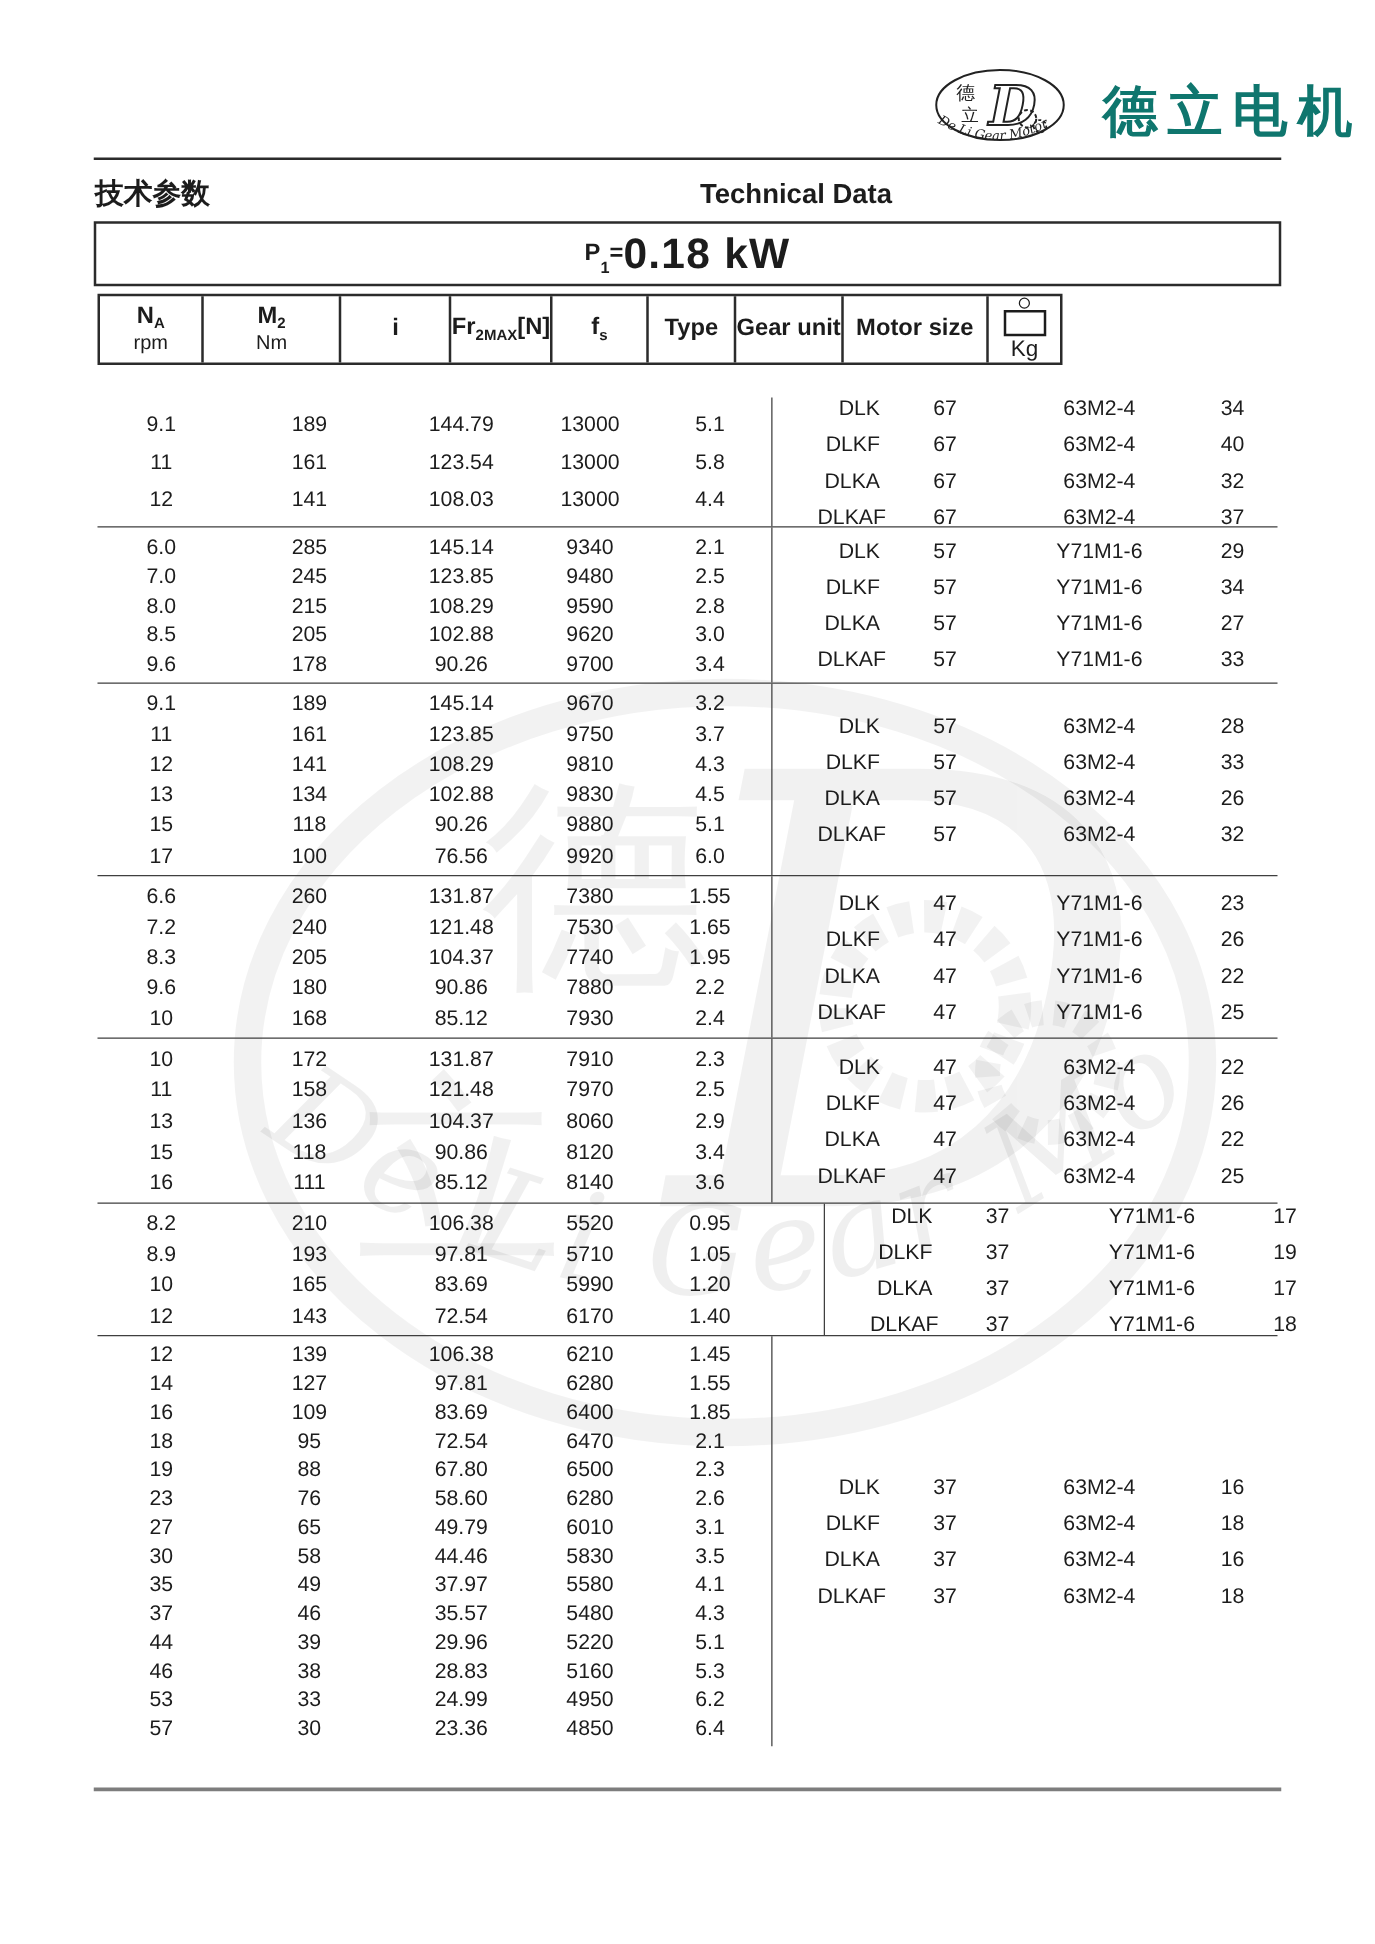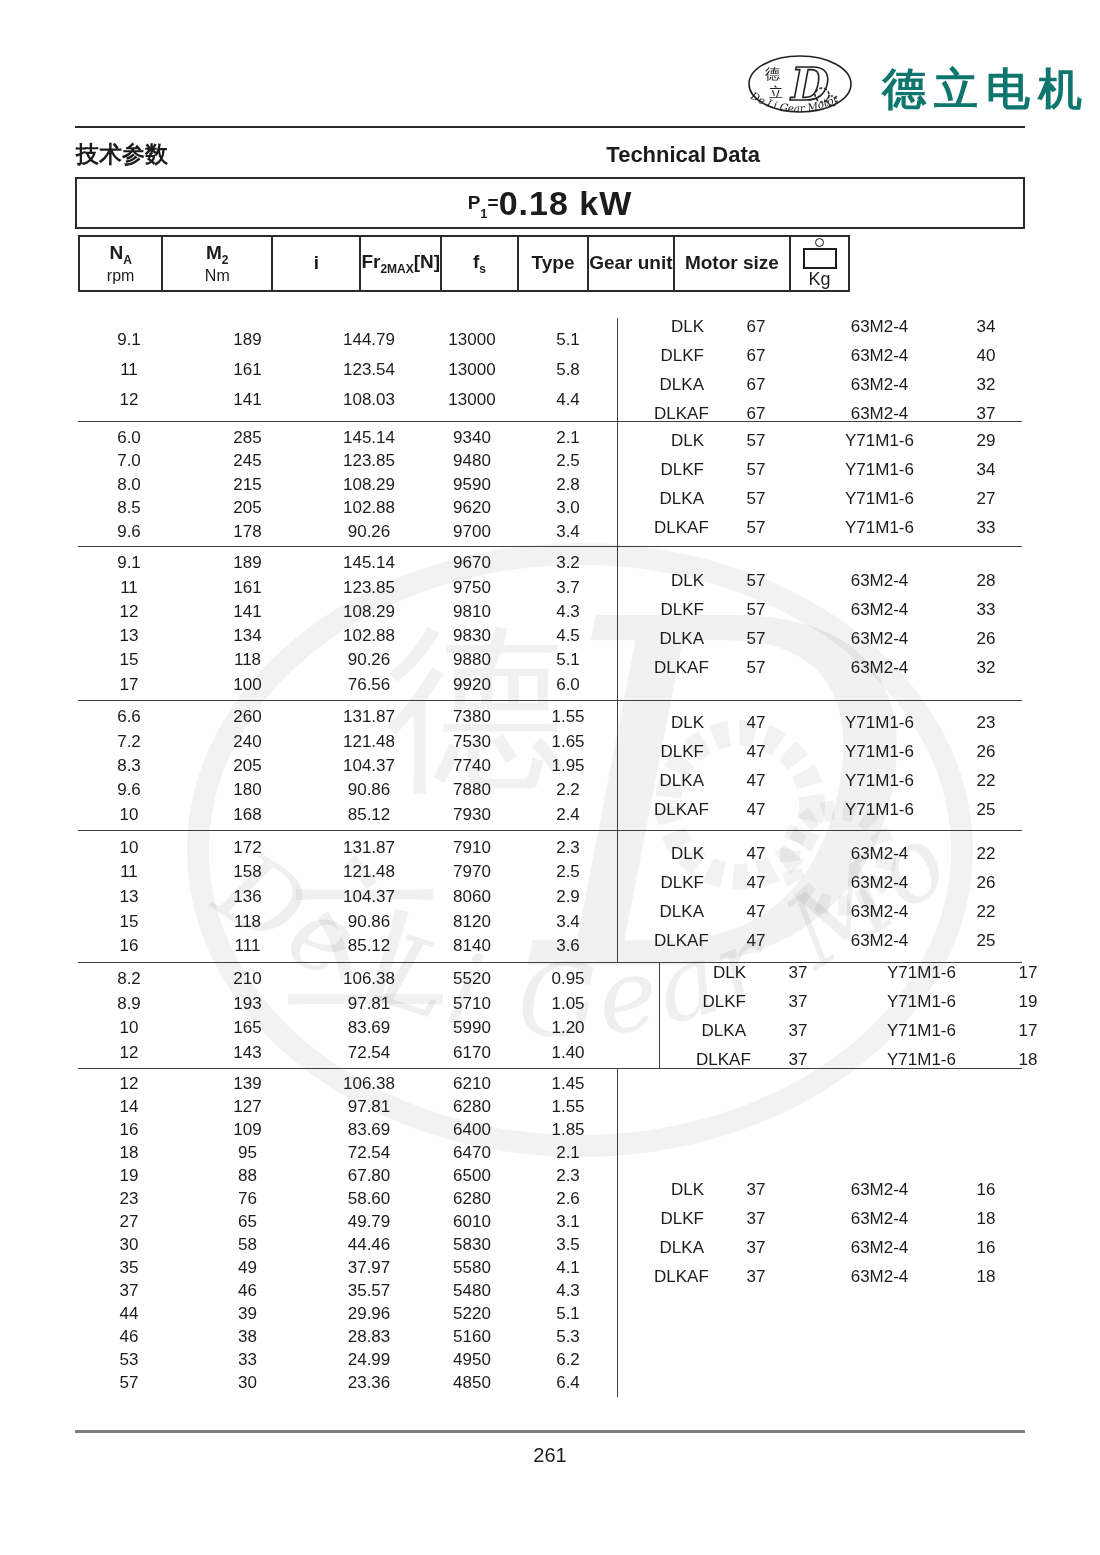--- a/index.html
+++ b/index.html
@@ -13,21 +13,21 @@
   .wm-script{fill:#000;opacity:0.06;font-family:"DejaVu Serif",serif;font-style:italic;}
 
   
   .logo-block{position:absolute;left:738px;top:48px;display:flex;align-items:center;z-index:2;}
   .emblem{width:130px;height:82px;}
   .brand-cn{font-family:"DejaVu Serif",serif;font-weight:bold;font-size:44px;letter-spacing:8px;color:#0f766e;margin-left:14px;white-space:nowrap;}
 
   .top-rule{position:absolute;left:75px;top:126px;width:950px;height:2px;background:#2b2b2b;z-index:2;}
 
   .title-cn{position:absolute;left:76px;top:139px;font-size:23px;font-weight:bold;z-index:2;}
-  .title-en{position:absolute;left:560px;top:142px;width:200px;text-align:right;font-size:22px;font-weight:bold;z-index:2;}
+  .title-en{position:absolute;left:560px;top:142px;width:200px;text-align:left;font-size:22px;font-weight:bold;z-index:2;}
 
   .power-box{position:absolute;left:75px;top:177px;width:950px;height:52px;border:2px solid #2b2b2b;box-sizing:border-box;
              display:flex;align-items:center;justify-content:center;background:transparent;z-index:2;}
   .p-sym{font-size:19px;font-weight:bold;}
   .p-sub{font-size:13px;font-weight:bold;align-self:flex-end;line-height:26px;}
   .p-eq{font-size:19px;font-weight:bold;}
   .p-val{font-size:34px;font-weight:bold;letter-spacing:1px;}
 
   
   .thead{position:absolute;left:78px;top:235px;width:772px;height:57px;border:2px solid #2b2b2b;box-sizing:border-box;
@@ -647,15 +647,14 @@
             <div class="tcell c5">DLKAF</div>
             <div class="tcell c6">37</div>
             <div class="tcell c7">63M2-4</div>
             <div class="tcell c8">18</div>
           </div>
         </div>
       </div>
     </div>
 
   <div class="bottom-rule"></div>
-  <div class="page-num">261</div>
 
 </div>
 
 </body></html>

